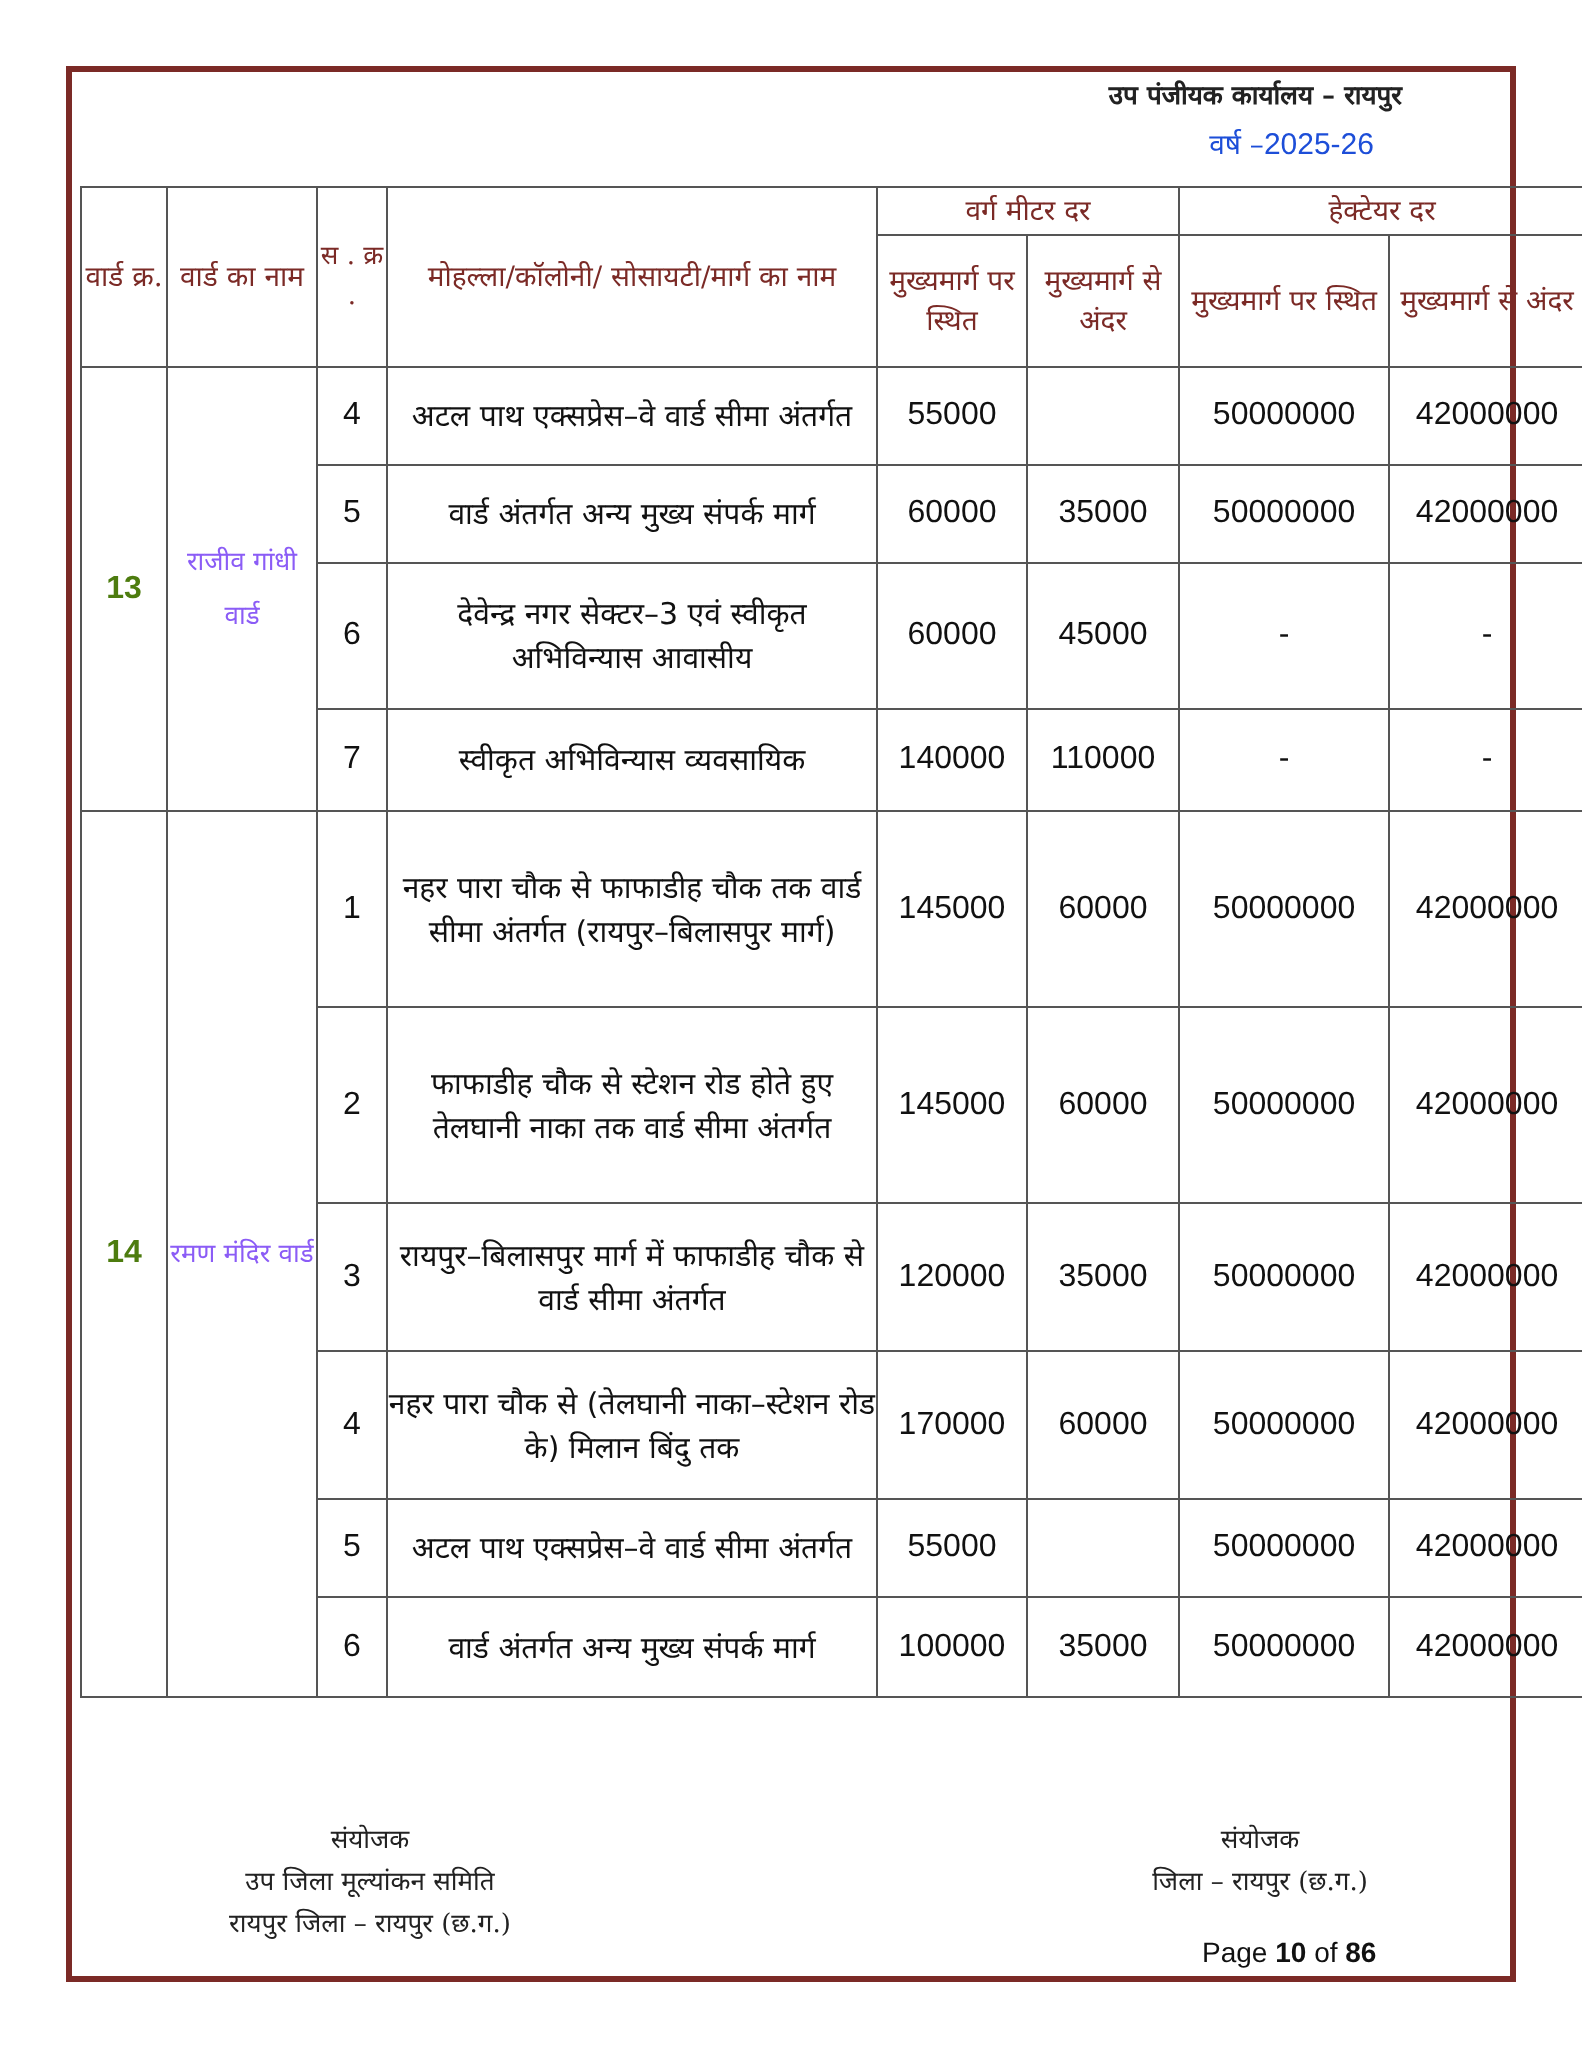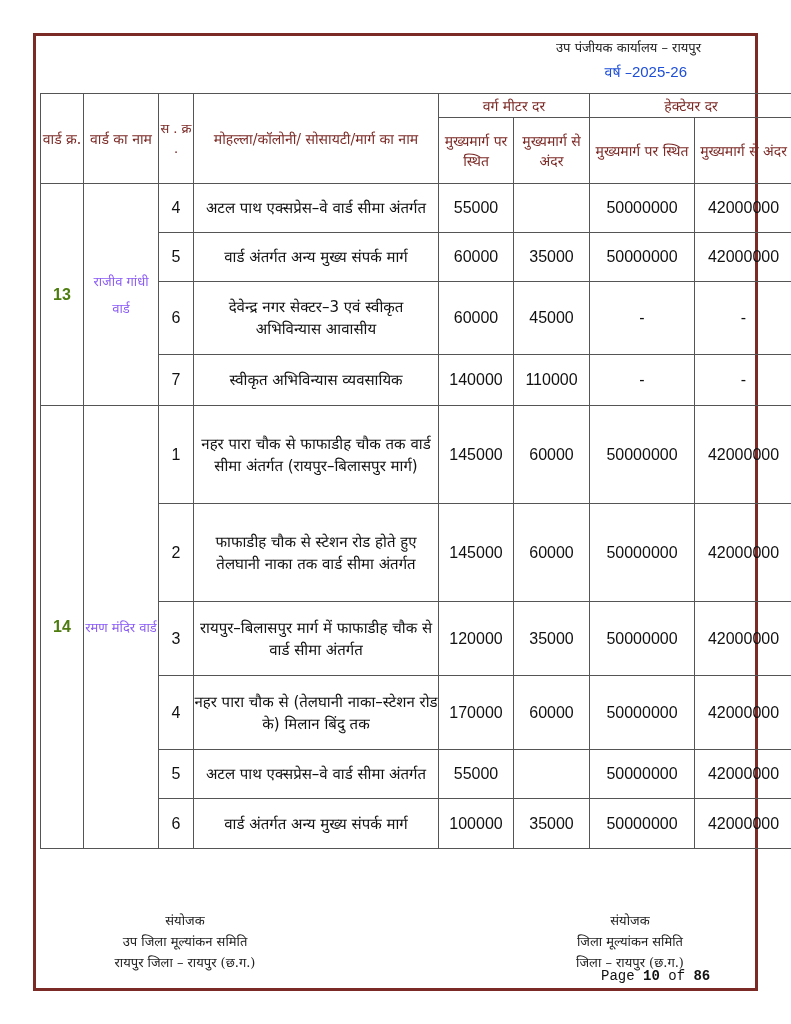--- a/index.html
+++ b/index.html
@@ -4,20 +4,21 @@
 <style>
   html, body { margin: 0; padding: 0; background: #ffffff; }
   body { width: 791px; height: 1024px; position: relative; overflow: hidden; font-family: "DejaVu Serif", serif; }
   .page-border {
     position: absolute; left: 33px; top: 33px; width: 719px; height: 952px;
     border: 3px solid #7b2a26; box-sizing: content-box;
   }
   .office-line {
     position: absolute; right: 90px; top: 38px; font-size: 13px; color: #222;
     font-family: "DejaVu Serif", serif;
+    font-weight: bold;
   }
   .year-line {
     position: absolute; right: 104px; top: 62px; font-size: 14px; color: #1d4ed8;
     font-family: "DejaVu Serif", serif;
   }
   .year-line .yr { font-family: "Liberation Sans", sans-serif; font-size: 15px; }
   table.rates {
     position: absolute; left: 40px; top: 93px; width: 715px;
     border-collapse: collapse; table-layout: fixed;
   }
@@ -36,21 +37,21 @@
   td.num { font-family: "Liberation Sans", sans-serif; font-size: 16px; color: #111; }
   .sign-left {
     position: absolute; left: 60px; top: 910px; width: 250px; text-align: center;
     font-family: "DejaVu Serif", serif; font-size: 13px; line-height: 21px; color: #222;
   }
   .sign-right {
     position: absolute; left: 530px; top: 910px; width: 200px; text-align: center;
     font-family: "DejaVu Serif", serif; font-size: 13px; line-height: 21px; color: #222;
   }
   .page-no {
-    position: absolute; left: 601px; top: 968px; font-family: Liberation Mono, monospace;
+    position: absolute; left: 601px; top: 968px; font-family: Liberation Sans, sans-serif;
     font-size: 14px; color: #111;
   }
   .page-no b { font-weight: bold; }
 </style>
 </head>
 <body>
 
 <div class="page-border"></div>
 
 <div class="office-line">उप पंजीयक कार्यालय – रायपुर</div>
@@ -173,21 +174,20 @@
     </tbody>
 </table>
 
 <div class="sign-left">
   <div>संयोजक</div>
   <div>उप जिला मूल्यांकन समिति</div>
   <div>रायपुर जिला – रायपुर (छ.ग.)</div>
 </div>
 <div class="sign-right">
   <div>संयोजक</div>
-  <div>जिला मूल्यांकन समिति</div>
   <div>जिला – रायपुर (छ.ग.)</div>
 </div>
 <div class="page-no">
   <span>Page</span>
   <b>10</b>
   <span>of</span>
   <b>86</b>
 </div>
 
 </body></html>

